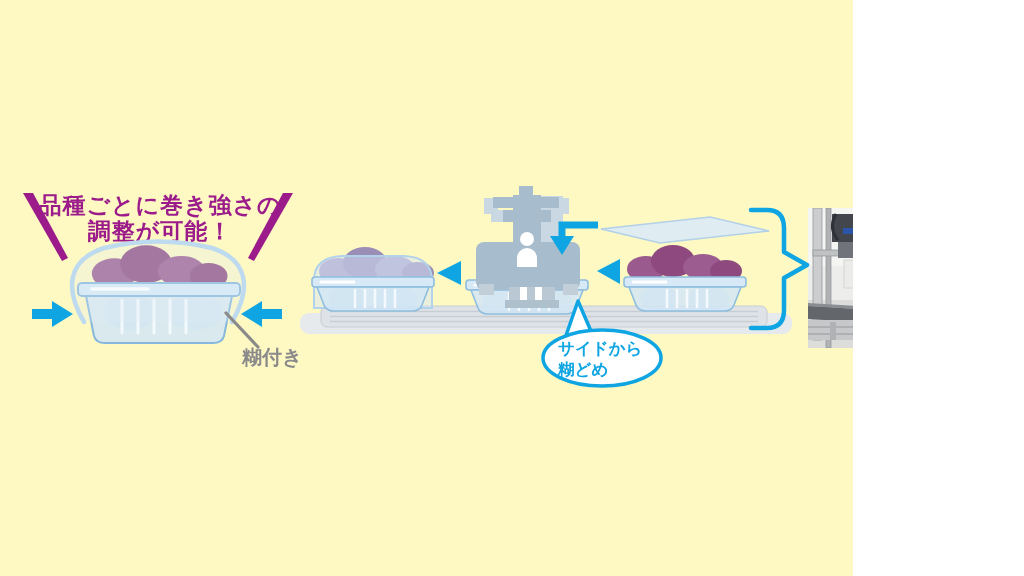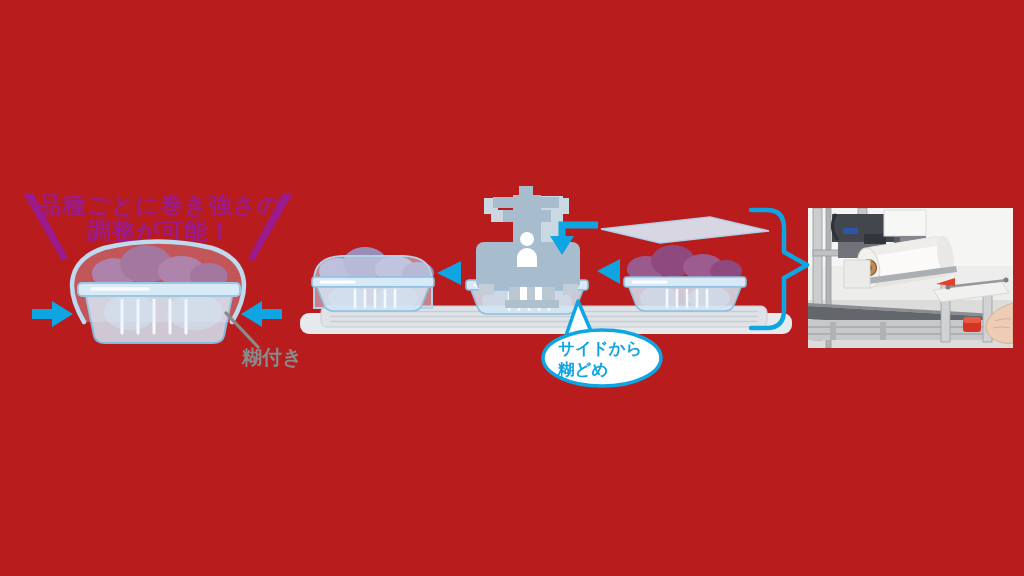--- a/index.html
+++ b/index.html
@@ -1,16 +1,16 @@
 <!DOCTYPE html>
 <html><head>
 <meta charset="utf-8">
 <style>
   html,body{margin:0;padding:0;background:#ffffff;}
-  .canvas{position:relative;width:1024px;height:576px;background:#b91c1c;overflow:hidden;
+  .canvas{position:relative;width:853px;height:576px;background:#fef9c3;overflow:hidden;
           font-family:"Liberation Sans", sans-serif;}
   svg{position:absolute;left:0;top:0;}
   .t-headline{font:700 23px "Liberation Sans", sans-serif;letter-spacing:1px;fill:#9B1B8B;}
   .t-glue{font:700 20px "Liberation Sans", sans-serif;fill:#8A8A8A;}
   .t-bubble{font:700 16.5px "Liberation Sans", sans-serif;fill:#0FA5E3;}
 </style>
 </head>
 <body>
 
 <div class="canvas">

